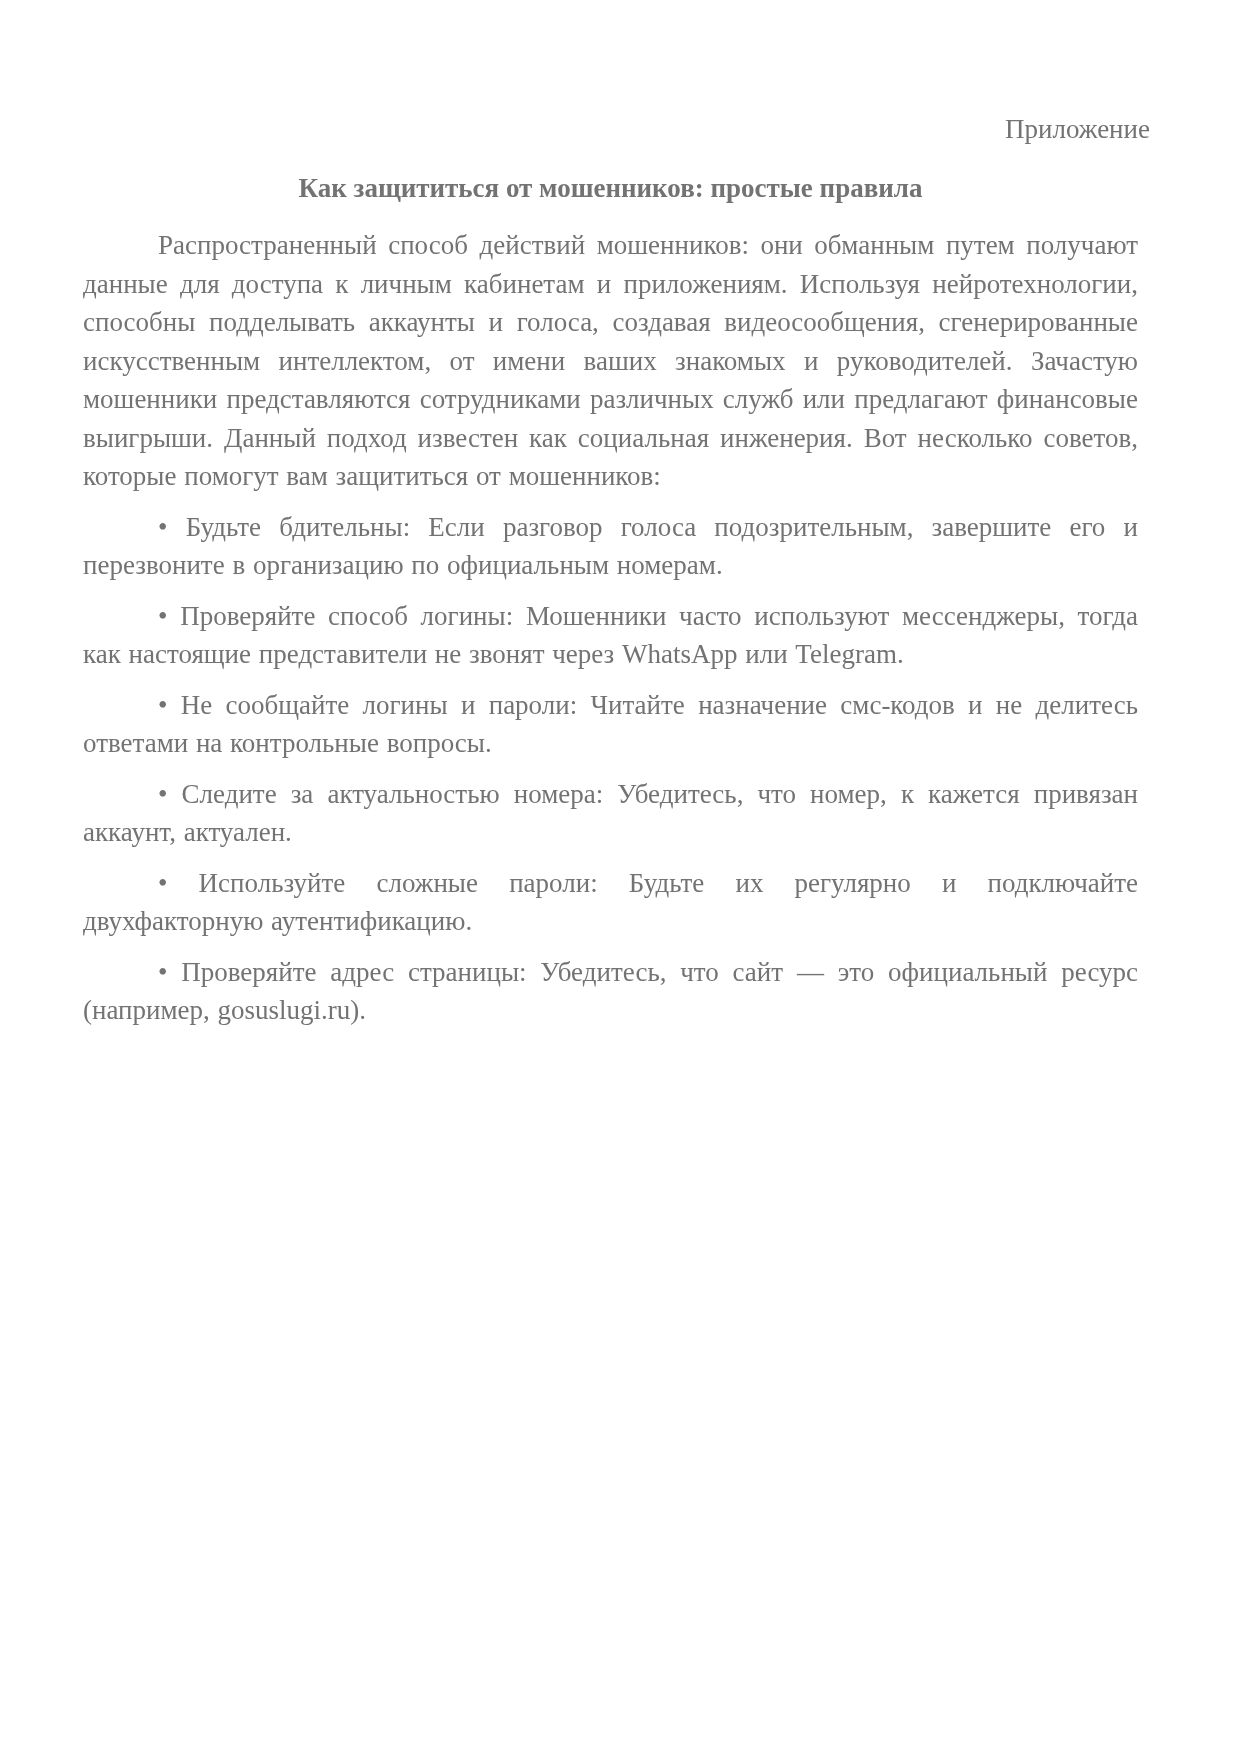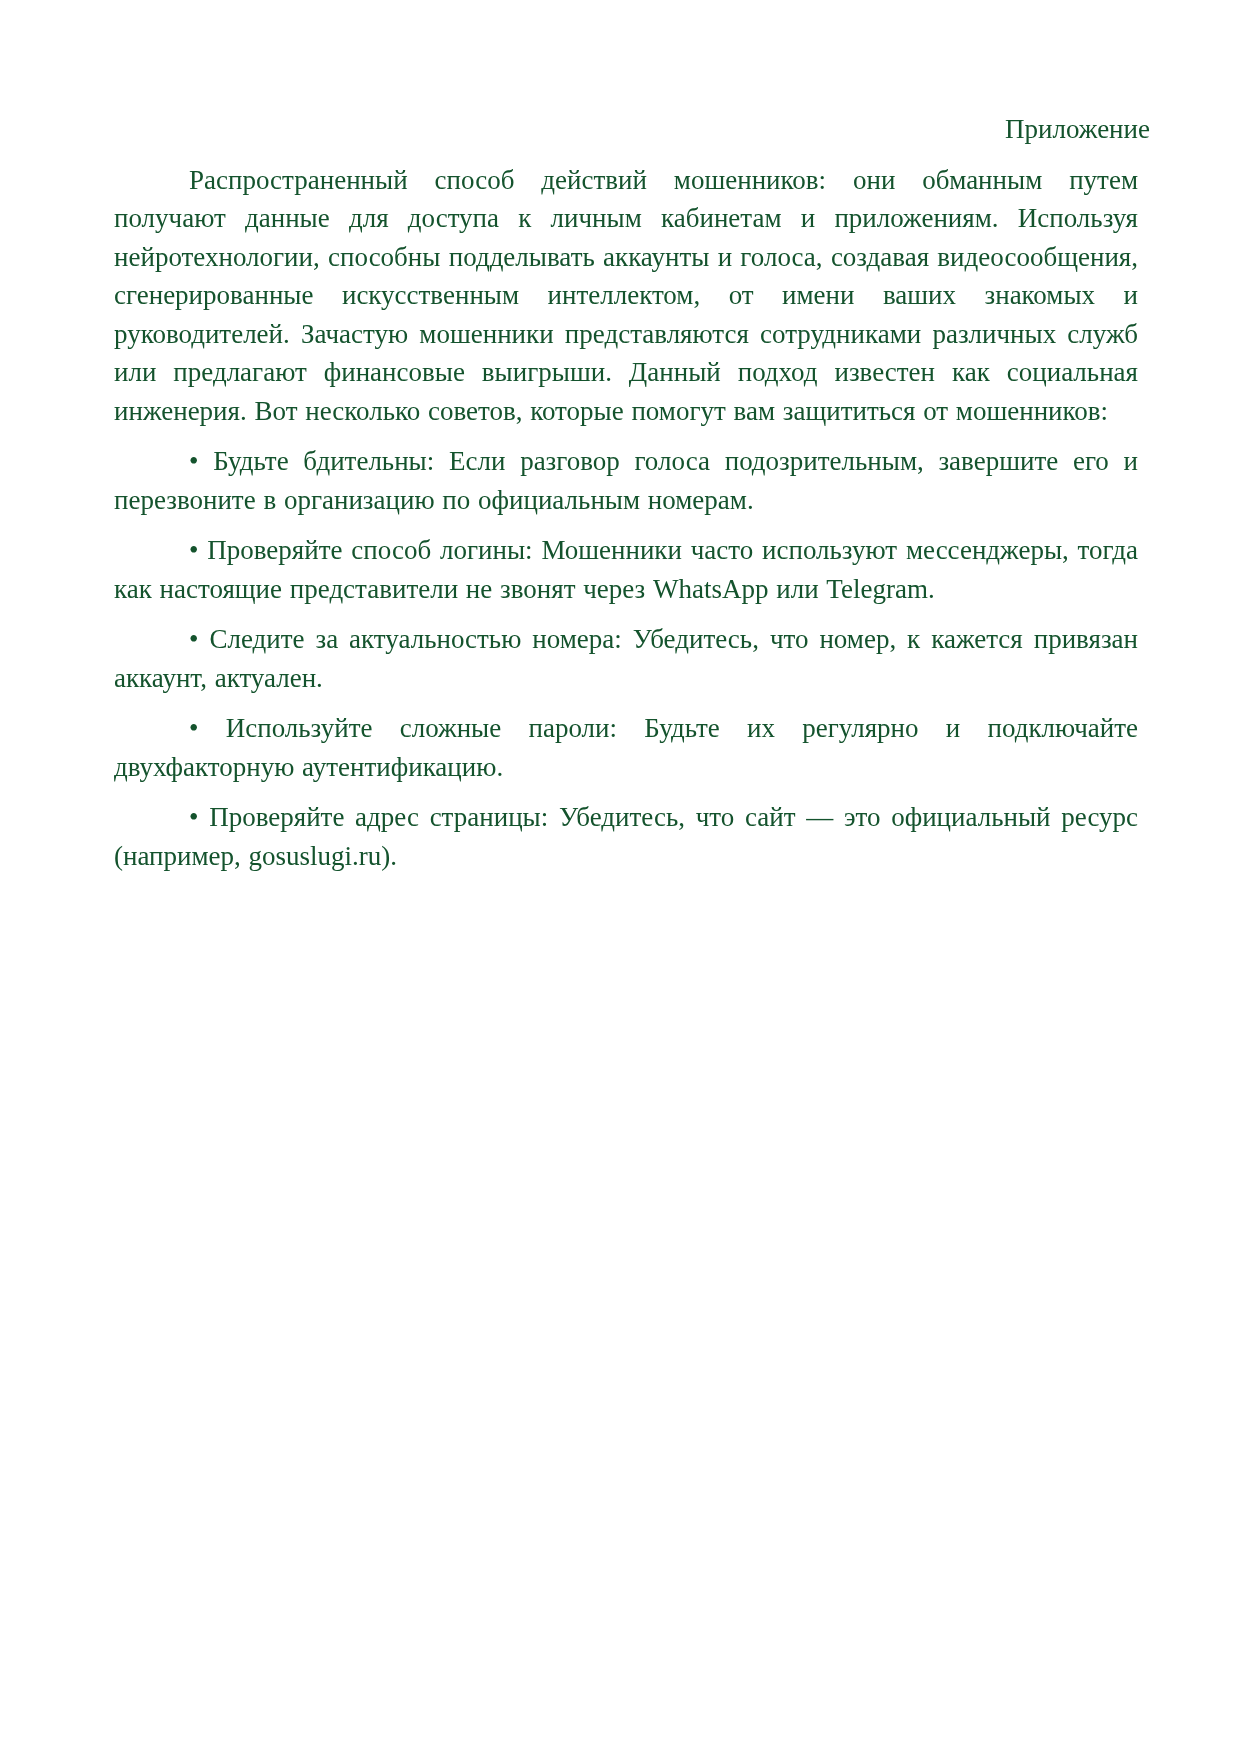--- a/index.html
+++ b/index.html
@@ -6,22 +6,22 @@
     margin: 0;
     padding: 0;
     background: #ffffff;
   }
   .page {
     position: relative;
     width: 1241px;
     height: 1755px;
     box-sizing: border-box;
     background: #ffffff;
-    color: #14532d;
-    padding: 110px 91px 0 102px;
+    color: #737373;
+    padding: 110px 91px 0 71px;
     font-family: "Liberation Serif", "DejaVu Serif", serif;
     font-size: 27px;
     line-height: 38.5px;
     overflow: hidden;
   }
   .appendix {
     text-align: right;
     margin: 0;
   }
   .doc-title {
@@ -37,21 +37,23 @@
     text-indent: 75px;
     word-spacing: 1px;
   }
 </style>
 </head>
 <body>
 
 <div class="page">
   <p class="appendix">Приложение</p>
 
+  <h1 class="doc-title">Как защититься от мошенников: простые правила</h1>
 
   <p class="par">Распространенный способ действий мошенников: они обманным путем получают данные для доступа к личным кабинетам и приложениям. Используя нейротехнологии, способны подделывать аккаунты и голоса, создавая видеосообщения, сгенерированные искусственным интеллектом, от имени ваших знакомых и руководителей. Зачастую мошенники представляются сотрудниками различных служб или предлагают финансовые выигрыши. Данный подход известен как социальная инженерия. Вот несколько советов, которые помогут вам защититься от мошенников:</p>
 
   <p class="par">• Будьте бдительны: Если разговор голоса подозрительным, завершите его и перезвоните в организацию по официальным номерам.</p>
   <p class="par">• Проверяйте способ логины: Мошенники часто используют мессенджеры, тогда как настоящие представители не звонят через WhatsApp или Telegram.</p>
+  <p class="par">• Не сообщайте логины и пароли: Читайте назначение смс-кодов и не делитесь ответами на контрольные вопросы.</p>
   <p class="par">• Следите за актуальностью номера: Убедитесь, что номер, к кажется привязан аккаунт, актуален.</p>
   <p class="par">• Используйте сложные пароли: Будьте их регулярно и подключайте двухфакторную аутентификацию.</p>
   <p class="par">• Проверяйте адрес страницы: Убедитесь, что сайт — это официальный ресурс (например, gosuslugi.ru).</p>
 </div>
 
 </body></html>

